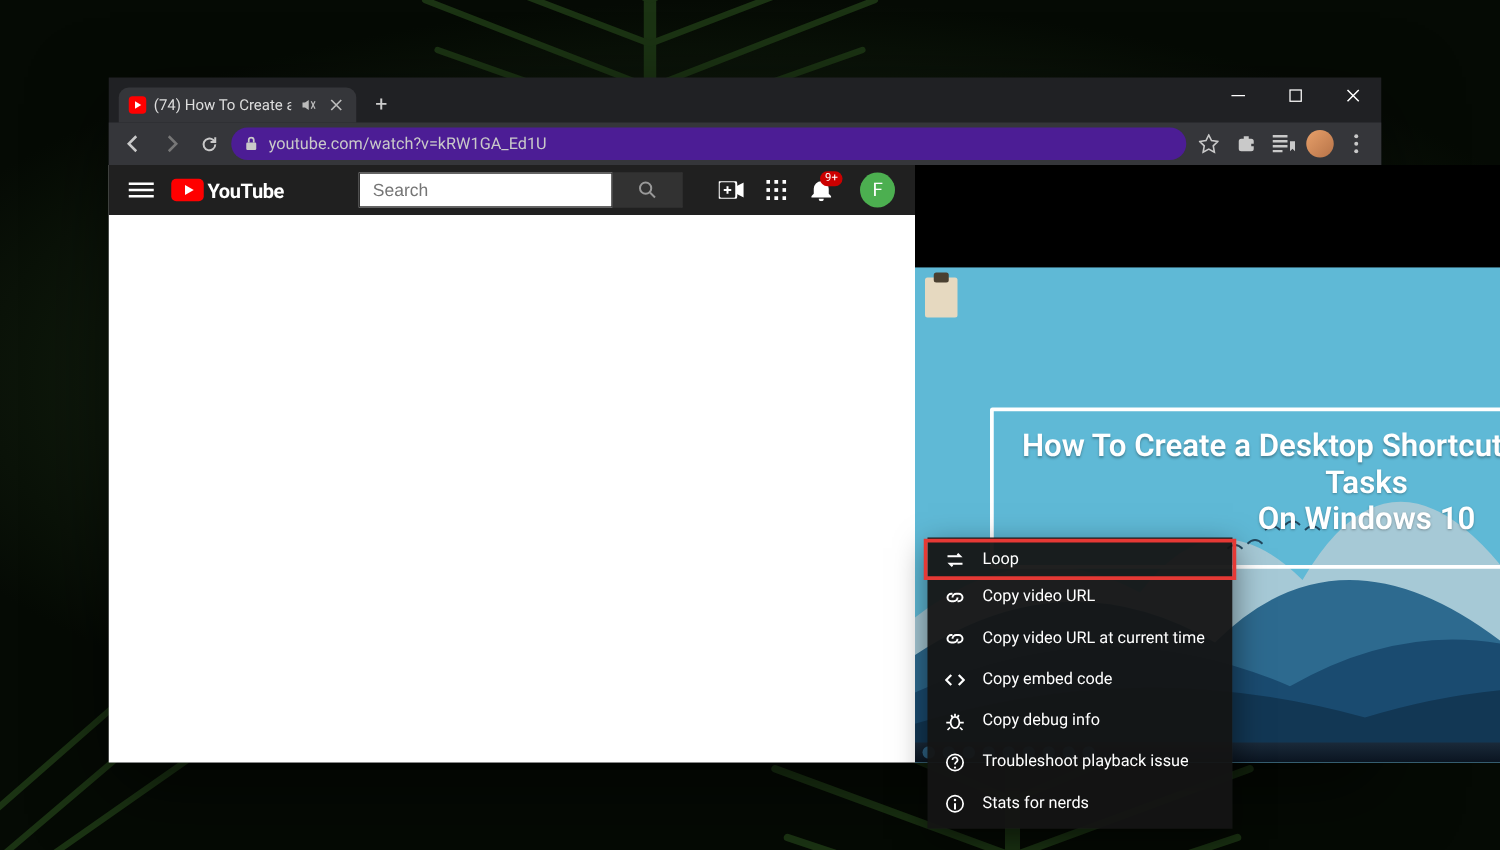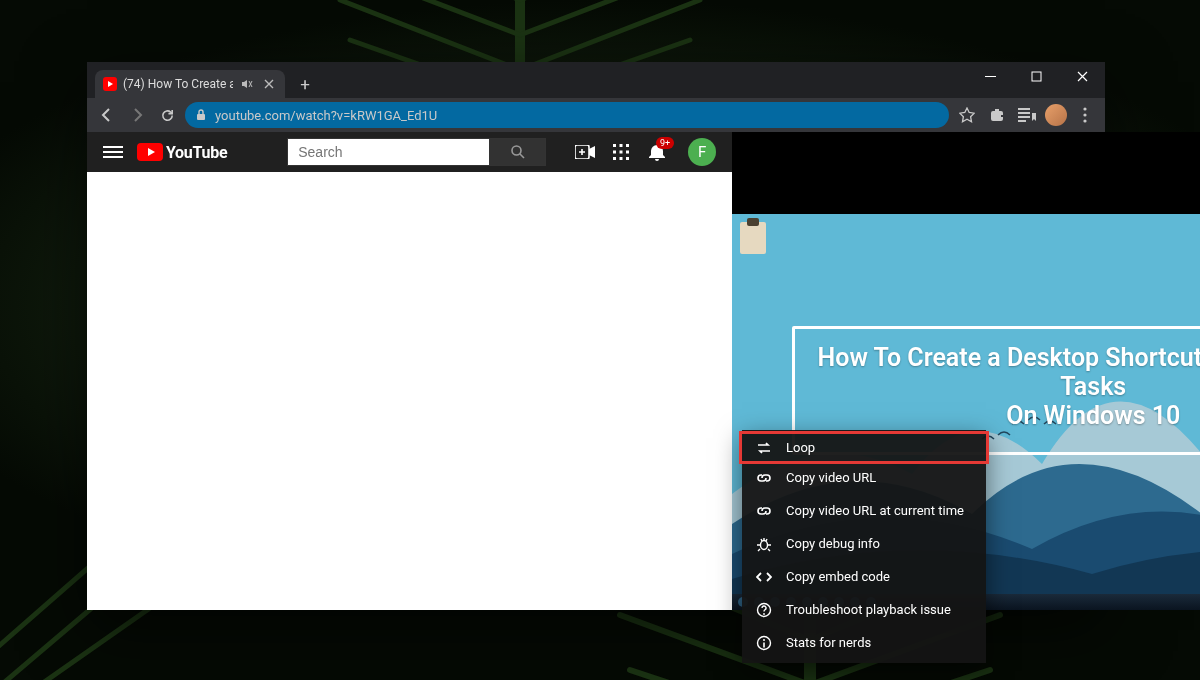--- a/index.html
+++ b/index.html
@@ -38,21 +38,21 @@
   .tab .title { flex: 1; white-space: nowrap; overflow: hidden; }
   .tab .mute, .tab .close { width: 16px; height: 16px; display: flex; align-items: center; justify-content: center; color: #bbb; }
   .newtab { width: 28px; height: 28px; color: #ccc; display: flex; align-items: center; justify-content: center; font-size: 17px; margin-left: 6px; }
 
   .addrbar {
     height: 34px; background: #35363a; display: flex; align-items: center; padding: 0 8px; gap: 6px;
   }
   .navico { width: 24px; height: 24px; color: #c9c9c9; display: flex; align-items: center; justify-content: center; }
   .navico.dim { color: #777; }
   .urlbox {
-    flex: 1; height: 26px; background: #0369a1; border-radius: 13px; color: #c9c9c9;
+    flex: 1; height: 26px; background: #4c1d95; border-radius: 13px; color: #c9c9c9;
     display: flex; align-items: center; padding: 0 10px; font-size: 13px; gap: 8px;
   }
   .urlbox .lock { width: 12px; height: 12px; }
   .profile { width: 22px; height: 22px; border-radius: 50%; background: linear-gradient(135deg,#e8a06a,#b67348); }
   .threedot { width: 24px; height: 24px; color:#c9c9c9; display:flex; align-items:center; justify-content:center; }
 
   .content { flex: 1; display: flex; position: relative; background: #fff; }
   .scrollbar { width: 16px; background: #efefef; position: relative; }
   .thumb { position: absolute; left: 2px; width: 12px; top: 2px; height: 250px; background: #c4c4c4; border-radius: 2px; }
   .yt { flex: 1; display: flex; background: #fff; }
@@ -349,33 +349,33 @@
         <span class="ctx-ico">
           <svg width="16" height="16" viewBox="0 0 16 16">
             <path d="M6 8a3 3 0 0 1 3-3h2a3 3 0 0 1 0 6h-1M10 8a3 3 0 0 1-3 3H5a3 3 0 0 1 0-6h1" stroke="#fff" fill="none" stroke-width="1.6"></path>
           </svg>
         </span>
         <span>Copy video URL at current time</span>
       </div>
       <div class="ctx-item">
         <span class="ctx-ico">
           <svg width="16" height="16" viewBox="0 0 16 16">
+            <path d="M5 4L1 8l4 4M11 4l4 4-4 4" stroke="#fff" fill="none" stroke-width="1.8"></path>
+          </svg>
+        </span>
+        <span>Copy embed code</span>
+      </div>
+      <div class="ctx-item">
+        <span class="ctx-ico">
+          <svg width="16" height="16" viewBox="0 0 16 16">
             <ellipse cx="8" cy="9" rx="3.5" ry="4.5" stroke="#fff" fill="none" stroke-width="1.4"></ellipse>
             <path d="M8 4V2M5 3l1 2M11 3l-1 2M4 9H1M12 9h3M4 13l-2 2M12 13l2 2" stroke="#fff" stroke-width="1.4"></path>
           </svg>
         </span>
         <span>Copy debug info</span>
-      </div>
-      <div class="ctx-item">
-        <span class="ctx-ico">
-          <svg width="16" height="16" viewBox="0 0 16 16">
-            <path d="M5 4L1 8l4 4M11 4l4 4-4 4" stroke="#fff" fill="none" stroke-width="1.8"></path>
-          </svg>
-        </span>
-        <span>Copy embed code</span>
       </div>
       <div class="ctx-item">
         <span class="ctx-ico">
           <svg width="16" height="16" viewBox="0 0 16 16">
             <circle cx="8" cy="8" r="6.5" stroke="#fff" fill="none" stroke-width="1.4"></circle>
             <path d="M6 6a2 2 0 1 1 3 1.7C8.3 8.2 8 8.6 8 9.5" stroke="#fff" fill="none" stroke-width="1.4"></path>
             <circle cx="8" cy="12" r=".9" fill="#fff"></circle>
           </svg>
         </span>
         <span>Troubleshoot playback issue</span>

